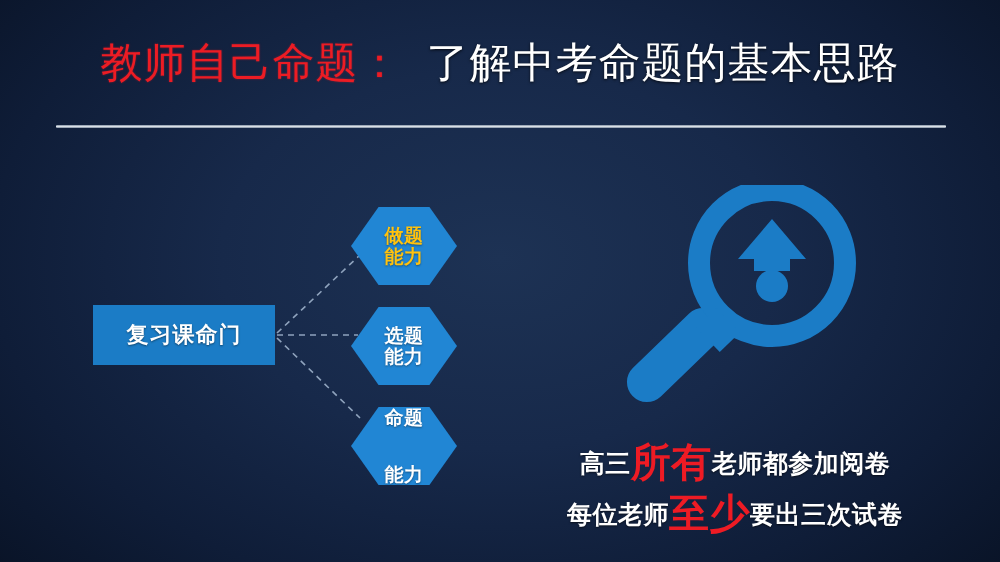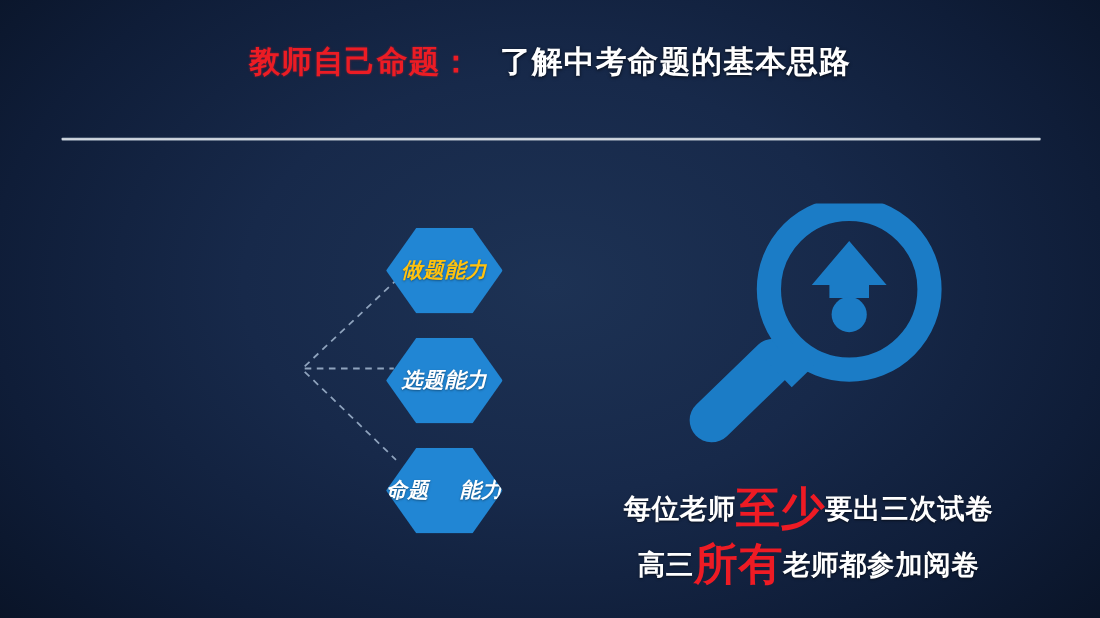--- a/index.html
+++ b/index.html
@@ -21,22 +21,22 @@
   
   .title-wrap {
     position: absolute;
     left: 0;
     top: 42px;
     width: 1000px;
     text-align: center;
     white-space: nowrap;
   }
   .title-red, .title-white {
-    font-size: 28px;
-    font-weight: 700;
+    font-size: 42px;
+    font-weight: 400;
     letter-spacing: 1px;
     line-height: 1;
   }
   .title-red {
     color: #ec1c24;
     text-shadow: 0 0 2px rgba(236,28,36,0.55);
   }
   .title-white {
     color: #ffffff;
     margin-left: 25px;
@@ -83,24 +83,24 @@
   }
 
   
   .hex {
     position: absolute;
     width: 106px;
     height: 78px;
     background: #2186d4;
     clip-path: polygon(26% 0%, 74% 0%, 100% 50%, 74% 100%, 26% 100%, 0% 50%);
     display: flex;
+    flex-direction: column;
     align-items: center;
     justify-content: center;
     line-height: 1.08;
-    font-style: italic;
   }
   .hex span {
     font-size: 19px;
     font-weight: 700;
     letter-spacing: 0.5px;
     text-shadow: 0 1px 2px rgba(0,0,0,0.4);
   }
   .hex-1 { left: 351px; top: 207px; }
   .hex-2 { left: 351px; top: 307px; }
   .hex-3 { left: 351px; top: 407px; justify-content: space-between; }
@@ -152,20 +152,23 @@
     <span class="title-red">教师自己命题：</span><span class="title-white">了解中考命题的基本思路</span>
   </div>
   <div class="title-rule"></div>
 
   <svg class="connectors" viewBox="0 0 1000 562" xmlns="http://www.w3.org/2000/svg">
     <line x1="277" y1="333" x2="360" y2="255" stroke="#8fa3bd" stroke-width="1.6" stroke-dasharray="6 5"></line>
     <line x1="277" y1="335" x2="358" y2="335" stroke="#8fa3bd" stroke-width="1.6" stroke-dasharray="6 5"></line>
     <line x1="277" y1="338" x2="360" y2="418" stroke="#8fa3bd" stroke-width="1.6" stroke-dasharray="6 5"></line>
   </svg>
 
+  <div class="left-box">
+    <span class="left-box-label">复习课命门</span>
+  </div>
 
   <div class="hex hex-1 hex-gold">
     <span>做题</span>
     <span>能力</span>
   </div>
   <div class="hex hex-2 hex-white">
     <span>选题</span>
     <span>能力</span>
   </div>
   <div class="hex hex-3 hex-white">
@@ -183,20 +186,20 @@
       <rect x="84" y="128" width="28" height="34" transform="rotate(-44 98 145)"></rect>
 
       <path d="M152 34 L186 74 L170 74 L170 86 L134 86 L134 74 L118 74 Z"></path>
 
       <circle cx="152" cy="101" r="16"></circle>
     </g>
   </svg>
 
   <div class="caption">
     <div class="caption-line">
+      <span class="cap-normal">高三</span><span class="cap-accent">所有</span><span class="cap-normal">老师都参加阅卷</span>
+    </div>
+    <div class="caption-line">
       <span class="cap-normal">每位老师</span><span class="cap-accent">至少</span><span class="cap-normal">要出三次试卷</span>
     </div>
-    <div class="caption-line">
-      <span class="cap-normal">高三</span><span class="cap-accent">所有</span><span class="cap-normal">老师都参加阅卷</span>
-    </div>
   </div>
 
 </div>
 
 </body></html>

